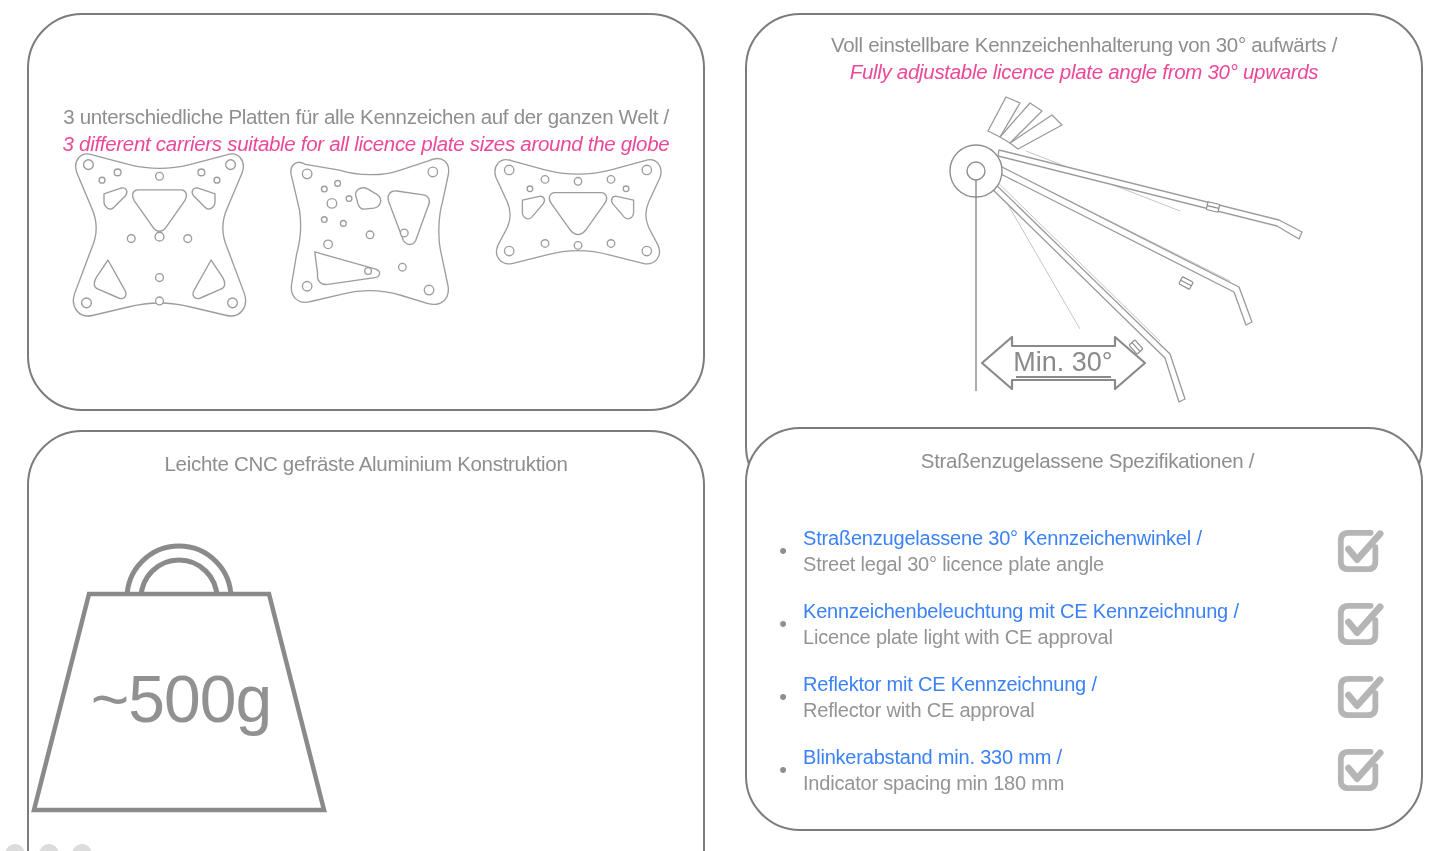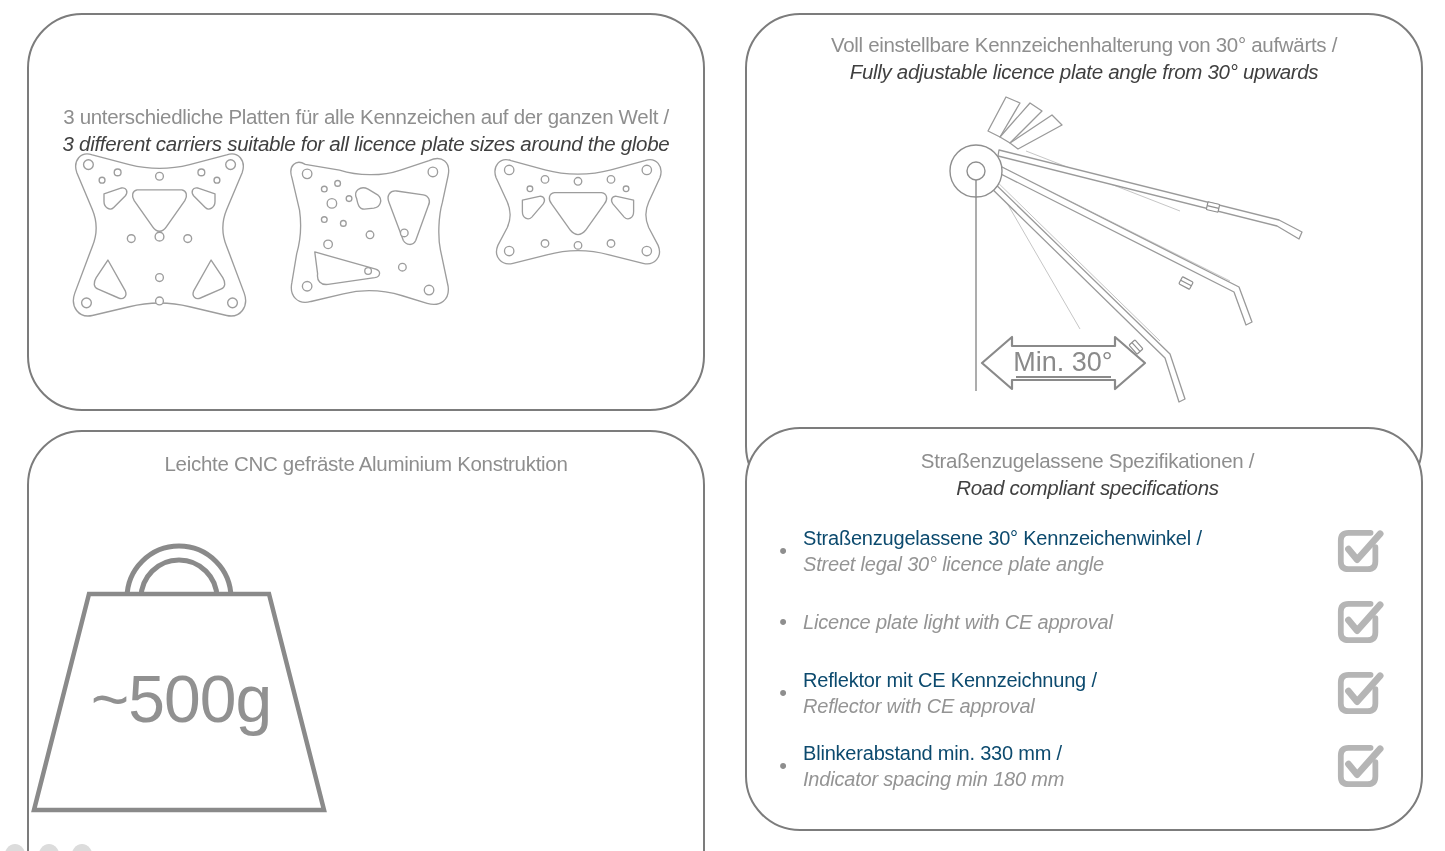--- a/index.html
+++ b/index.html
@@ -11,41 +11,41 @@
     position:absolute;background:#ffffff;
     border:2.5px solid #7c7c7c;border-radius:55px;box-sizing:border-box;
   }
   .p1{left:27px;top:13px;width:678px;height:398px;}
   .p2{left:745px;top:13px;width:678px;height:488px;}
   .p3{left:27px;top:430px;width:678px;height:501px;}
   .p4{left:745px;top:427px;width:678px;height:404px;padding-left:7px;}
 
   .title{width:100%;text-align:center;}
   .t-de{font-size:20.5px;letter-spacing:-0.3px;color:#8e8e8e;white-space:nowrap;line-height:27px;}
-  .t-en{font-size:20.5px;letter-spacing:-0.3px;color:#404040;font-style:italic;white-space:nowrap;line-height:27px;}
+  .t-en{font-size:20.5px;letter-spacing:-0.3px;color:#ec4899;font-style:italic;white-space:nowrap;line-height:27px;}
 
   .p1 .title{padding-top:40px;margin-top:48px;}
   .p2 .title{padding-top:16px;}
   .p3 .title{padding-top:18px;}
   .p4 .title{padding-top:18px;}
 
   .plates-row{position:absolute;left:38px;top:130px;display:flex;gap:28px;align-items:flex-start;}
   .plates-row svg{display:block;}
 
   .adj-art{position:absolute;left:183px;top:76px;}
 
   .weight-wrap{position:absolute;left:0;top:92px;width:100%;display:flex;}
 
   .spec-list{position:absolute;left:0;top:96px;width:100%;box-sizing:border-box;
     padding:0 36px 0 16px;display:flex;flex-direction:column;gap:21px;}
   .spec-row{display:flex;align-items:center;}
   .spec-bullet{width:40px;text-align:center;font-size:22px;color:#8e8e8e;flex:0 0 40px;}
   .spec-text{flex:1;}
-  .spec-de{font-size:20px;letter-spacing:-0.2px;color:#0c4a6e;line-height:26px;}
-  .spec-en{font-size:20px;letter-spacing:-0.2px;color:#949494;font-style:italic;line-height:26px;}
+  .spec-de{font-size:20px;letter-spacing:-0.2px;color:#3b82f6;line-height:26px;}
+  .spec-en{font-size:20px;letter-spacing:-0.2px;color:#949494;line-height:26px;}
   .check{width:50px;height:48px;flex:0 0 50px;}
 
   .page-dot{position:absolute;width:22px;height:14px;background:#dcdcdc;
     border-radius:50% 50% 0 0 / 100% 100% 0 0;}
 
   svg text{font-family:"Liberation Sans",sans-serif;}
 </style>
 </head>
 <body>
 
@@ -203,38 +203,38 @@
 
         <path d="M60,70 L240,70 L295,286 L5,286 Z" fill="#ffffff" stroke="#8a8a8a" stroke-width="4.5" stroke-linejoin="miter"></path>
         <text x="152" y="198" text-anchor="middle" font-size="66" letter-spacing="-1" fill="#919191">~500g</text>
       </svg>
     </div>
   </section>
 
   <section class="panel p4">
     <div class="title">
       <div class="t-de">Straßenzugelassene Spezifikationen /</div>
-      <div class="t-en">Road compliant specifications</div>
     </div>
 
     <div class="spec-list">
       <div class="spec-row">
         <div class="spec-bullet">•</div>
         <div class="spec-text">
           <div class="spec-de">Straßenzugelassene 30° Kennzeichenwinkel /</div>
           <div class="spec-en">Street legal 30° licence plate angle</div>
         </div>
         <svg class="check" viewBox="0 0 52 50">
             <use href="#ckbox"></use>
           </svg>
       </div>
 
       <div class="spec-row">
         <div class="spec-bullet">•</div>
         <div class="spec-text">
+          <div class="spec-de">Kennzeichenbeleuchtung mit CE Kennzeichnung /</div>
           <div class="spec-en">Licence plate light with CE approval</div>
         </div>
         <svg class="check" viewBox="0 0 52 50">
             <use href="#ckbox"></use>
           </svg>
       </div>
 
       <div class="spec-row">
         <div class="spec-bullet">•</div>
         <div class="spec-text">

